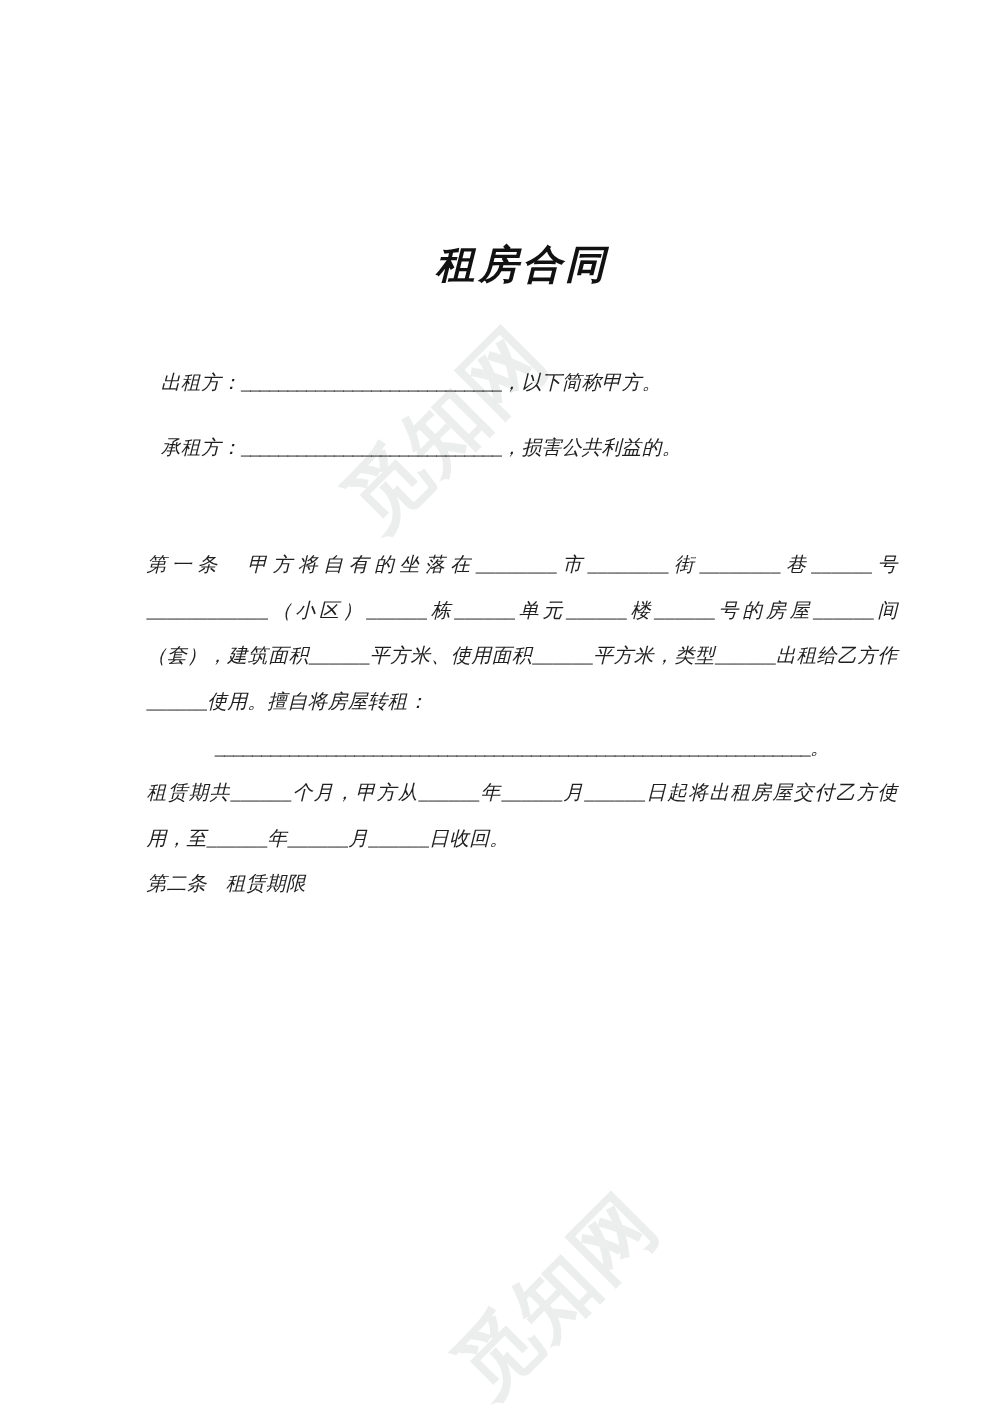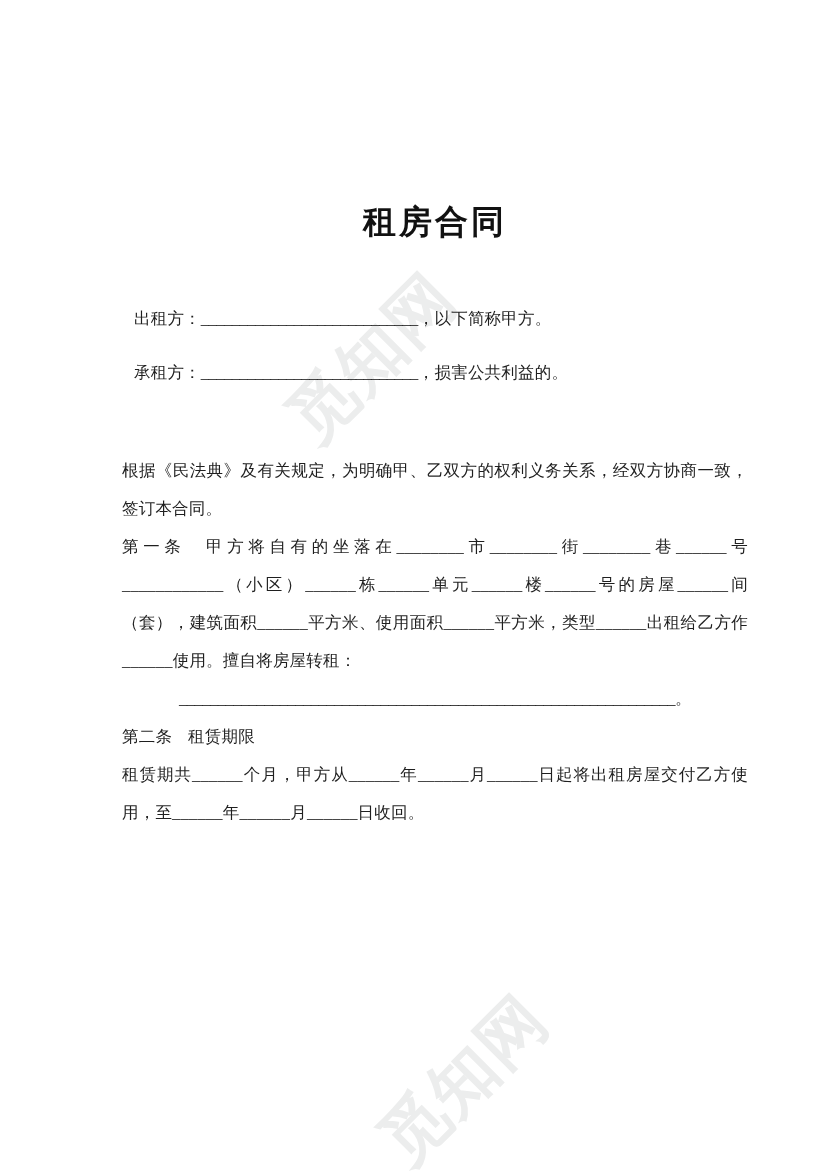--- a/index.html
+++ b/index.html
@@ -51,20 +51,21 @@
     transform: rotate(-45deg);
     transform-origin: left top;
   }
 
   
   .doc {
     position: relative;
     z-index: 1;
     padding: 0 82px 0 122px;
     box-sizing: border-box;
+    font-style: italic;
   }
 
   .doc-title {
     text-align: center;
     font-family: "Liberation Serif", "DejaVu Serif", serif;
     font-weight: 700;
     font-size: 33px;
     letter-spacing: 3px;
     margin: 0;
     padding-top: 203px;
@@ -127,25 +128,24 @@
     <h1 class="doc-title">租房合同</h1>
 
     <div class="party-block">
       <p class="para party"><span>出租方：</span><span class="fill">____________________________</span><span>，以下简称甲方。</span></p>
 
       <p class="para party"><span>承租方：</span><span class="fill">____________________________</span><span>，损害公共利益的。</span></p>
     </div>
 
     <div class="block-gap"></div>
 
-    <p class="para">根据《民法典》及有关规定，为明确甲、乙双方的权利义务关系，经双方协商一致，签订本合同。</p>
 
     <p class="para"><span class="clause-head">第一条</span><span class="indent-sp"></span><span>甲方将自有的坐落在________市________街________巷______号____________（小区）______栋______单元______楼______号的房屋______间（套），建筑面积______平方米、使用面积______平方米，类型______出租给乙方作______使用。擅自将房屋转租：</span></p>
 
     <p class="rule-line">________________________________________________________________。</p>
 
+    <p class="para">租赁期共______个月，甲方从______年______月______日起将出租房屋交付乙方使用，至______年______月______日收回。</p>
+
     <p class="para"><span class="clause-head">第二条</span><span class="indent-sp"></span><span>租赁期限</span></p>
-
-    <p class="para">租赁期共______个月，甲方从______年______月______日起将出租房屋交付乙方使用，至______年______月______日收回。</p>
 
 
   </div>
 </div>
 
 </body></html>

